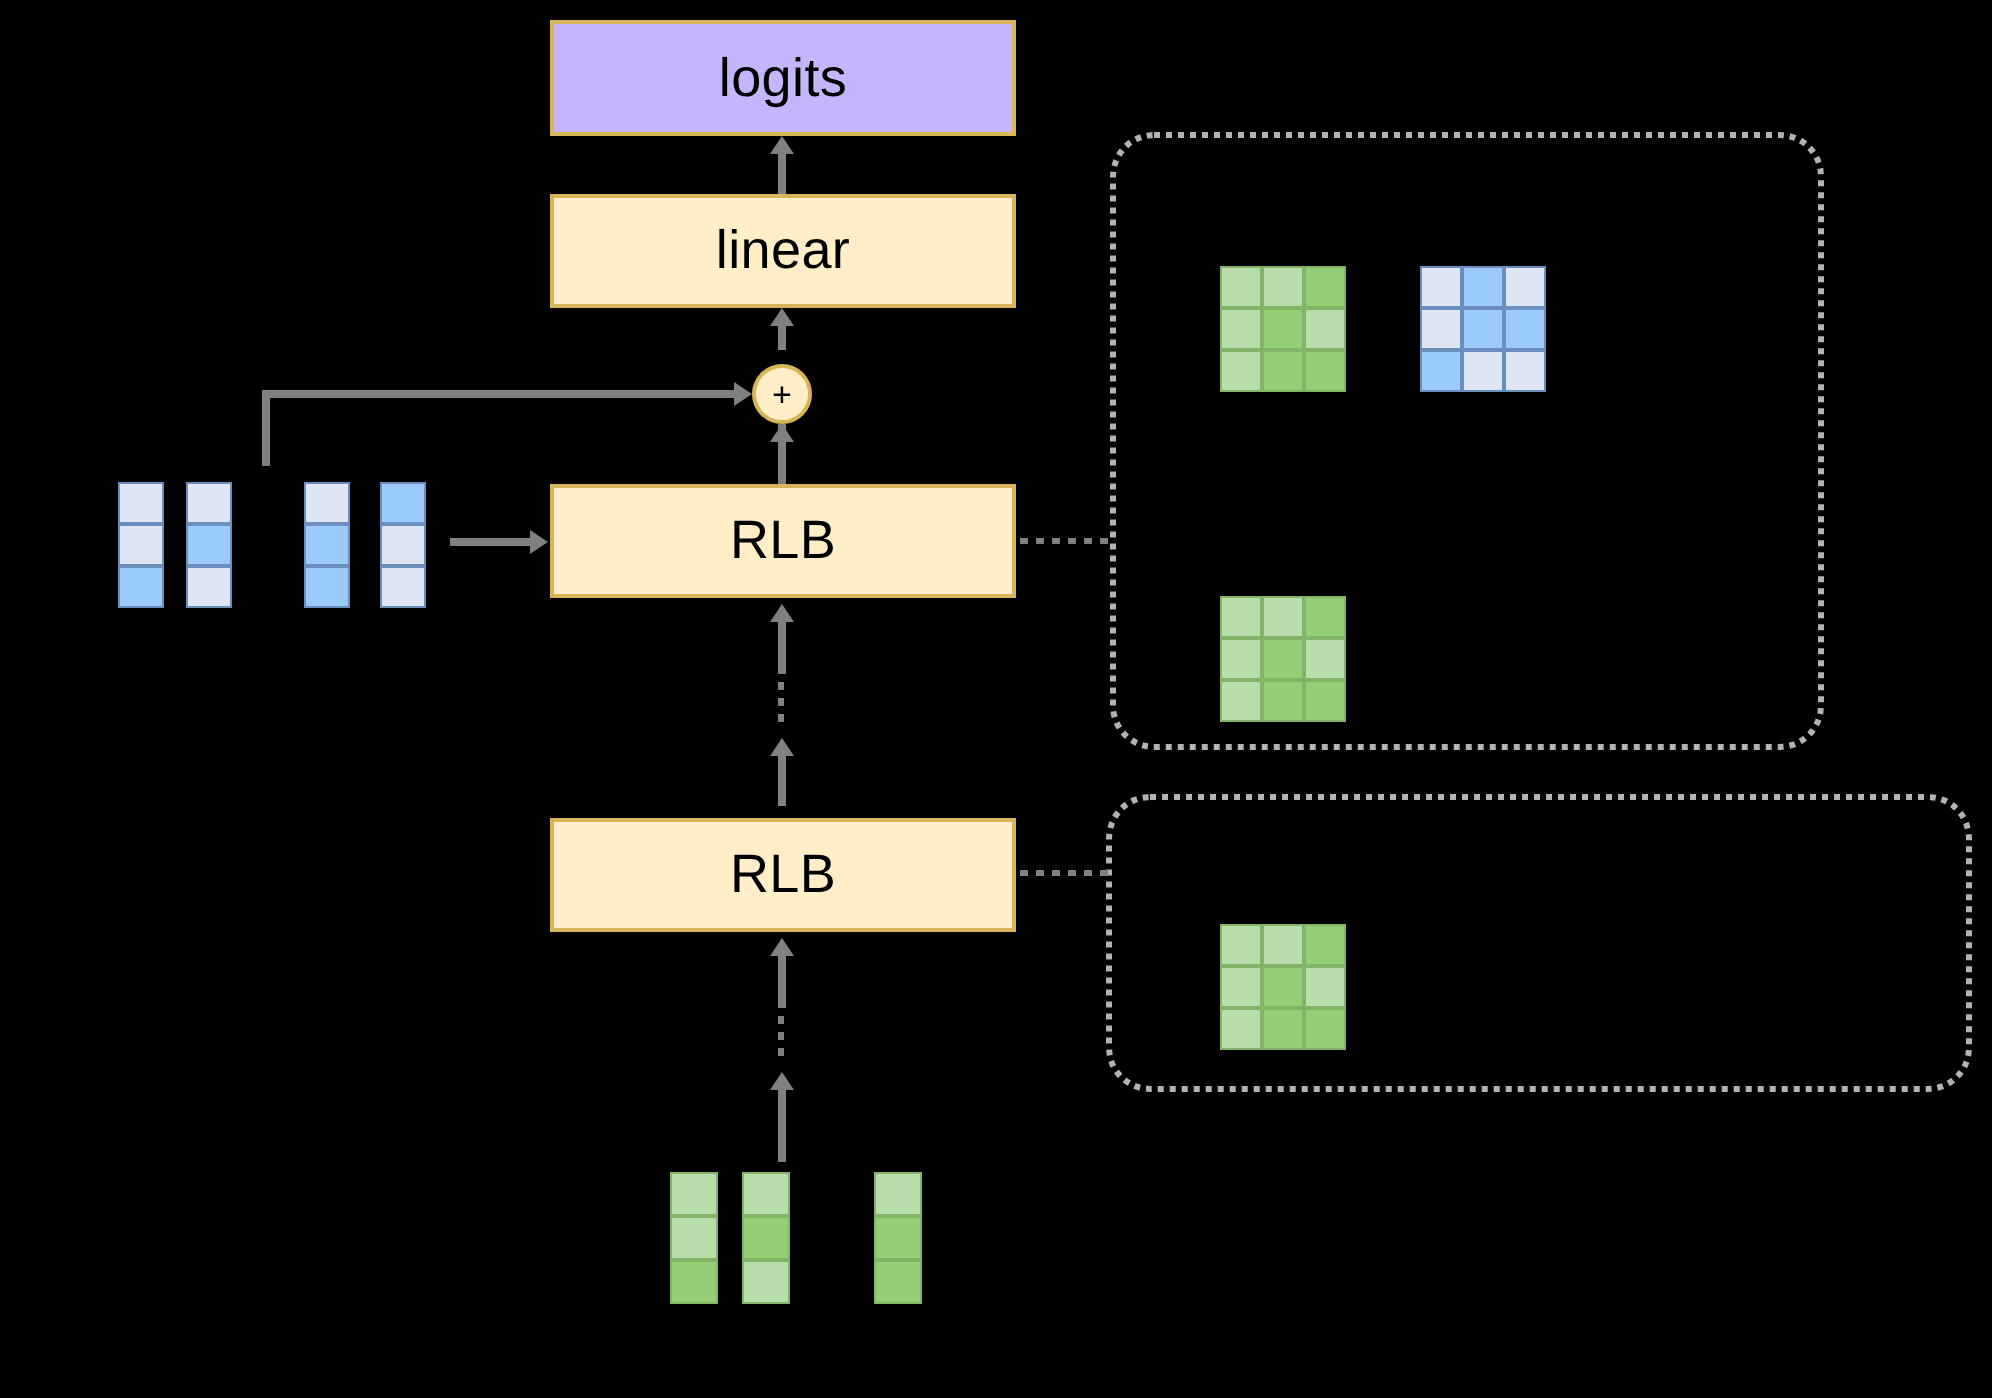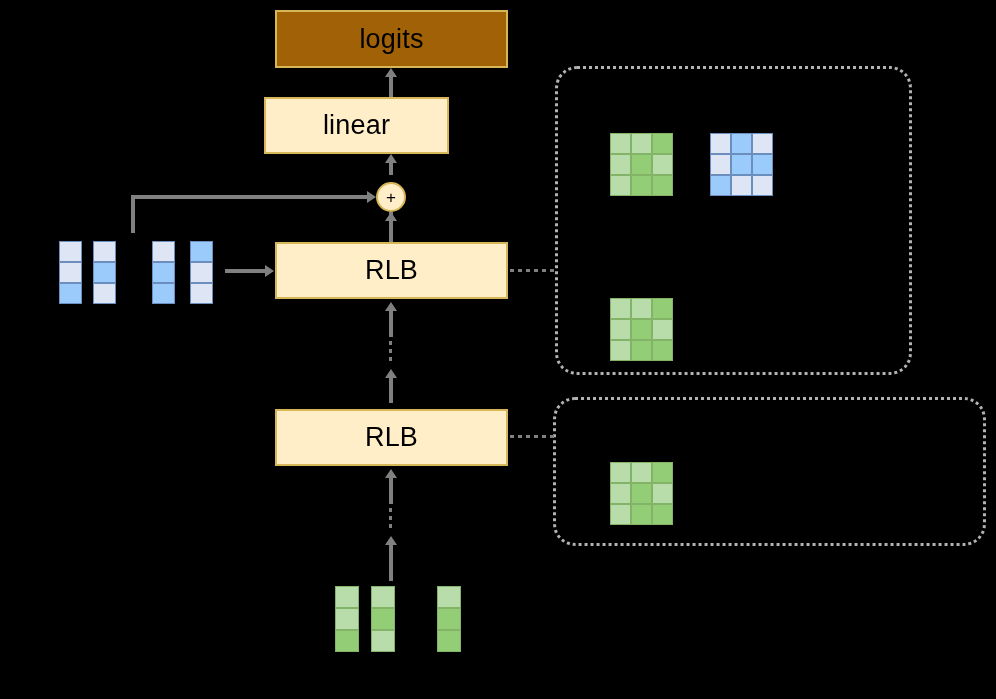--- a/index.html
+++ b/index.html
@@ -27,21 +27,21 @@
     border: 2px solid #d6b656;
     display: flex;
     align-items: center;
     justify-content: center;
     color: #000000;
     font-size: 27px;
     line-height: 1;
     letter-spacing: 0.2px;
   }
   .fill-cream { background: #ffeec7; }
-  .fill-gray  { background: #a16207; text-align: right; }
+  .fill-gray  { background: #c4b5fd; text-align: right; }
 
   .plus-node {
     position: absolute;
     box-sizing: border-box;
     border: 2px solid #d6b656;
     background: #ffeec7;
     border-radius: 50%;
     display: flex;
     align-items: center;
     justify-content: center;
@@ -151,21 +151,21 @@
   <div class="conn" style="left:389px; top:545px; width:4px; height:36px;"></div>
   <div class="arrow-up" style="left:385px; top:536px;"></div>
 
   <div class="conn-dotted-h" style="left:510px; top:269px; width:46px; height:4px;"></div>
 
   <div class="conn-dotted-h" style="left:510px; top:435px; width:44px; height:4px;"></div>
 
   <div class="node-box fill-gray" id="node-logits" style="left: 275px; top: 10px; width: 233px; height: 58px;">
     <span>logits</span>
   </div>
-  <div class="node-box fill-cream" id="node-linear" style="left: 264px; top: 97px; width: 185px; height: 57px;">
+  <div class="node-box fill-cream" id="node-linear" style="left: 275px; top: 97px; width: 233px; height: 57px;">
     <span>linear</span>
   </div>
   <div class="node-box fill-cream" id="node-rlb_top" style="left: 275px; top: 242px; width: 233px; height: 57px;">
     <span>RLB</span>
   </div>
   <div class="node-box fill-cream" id="node-rlb_bottom" style="left: 275px; top: 409px; width: 233px; height: 57px;">
     <span>RLB</span>
   </div>
 
   <div class="plus-node" id="node-plus" style="left: 376px; top: 182px; width: 30px; height: 30px;">

